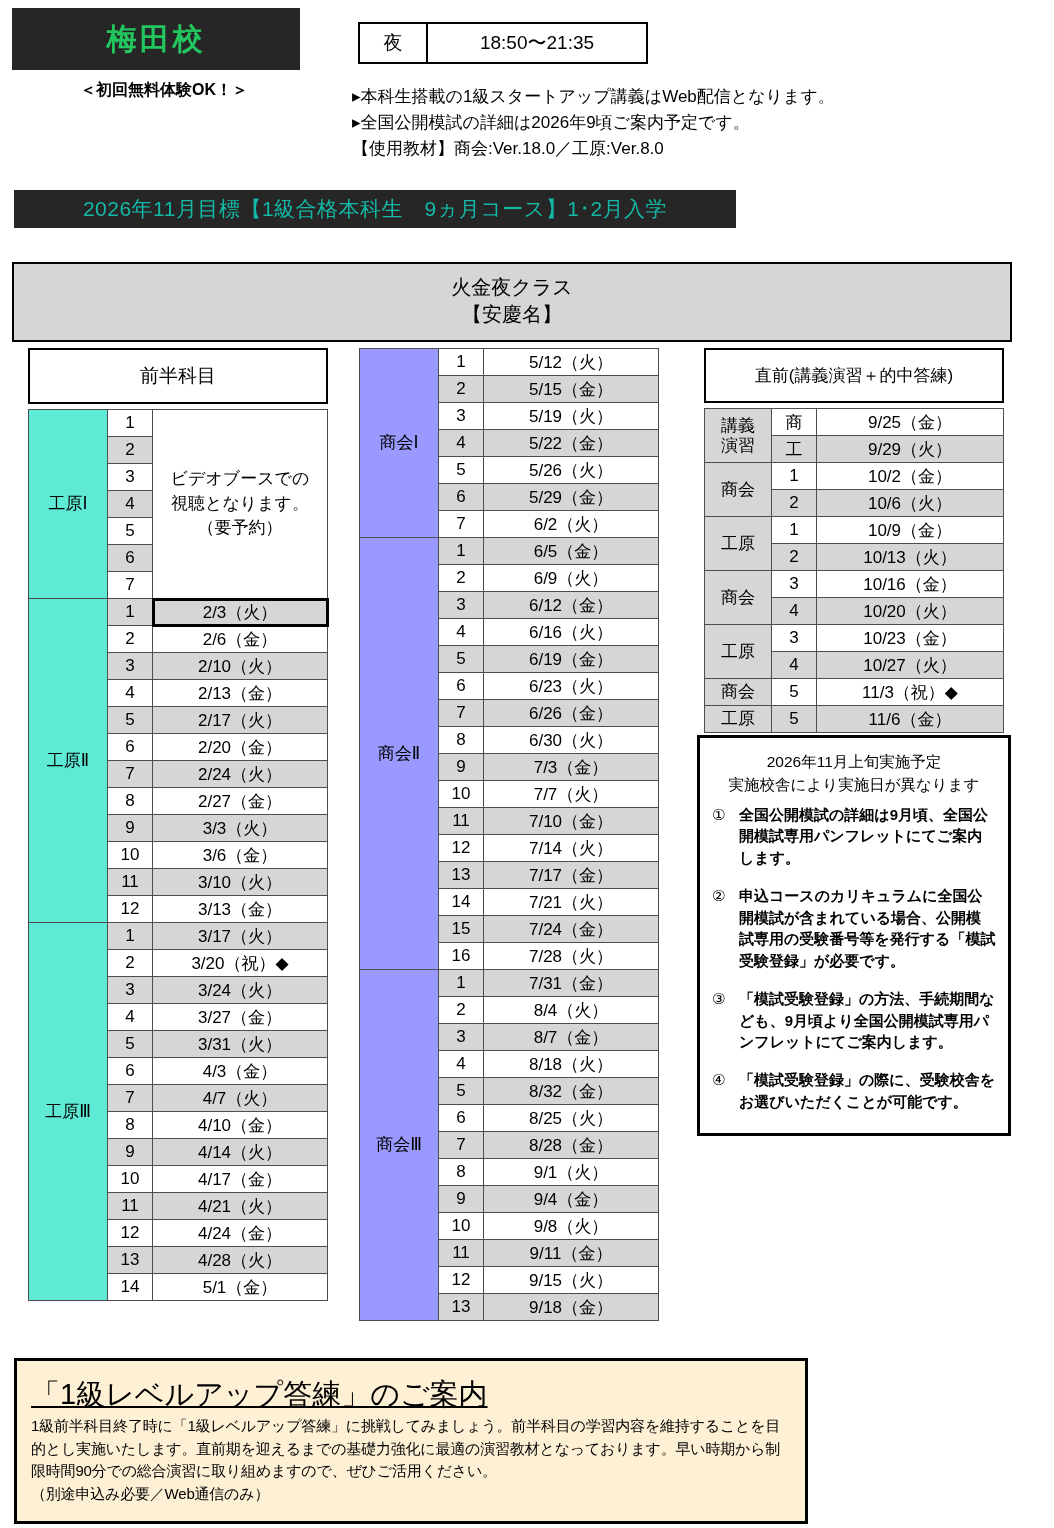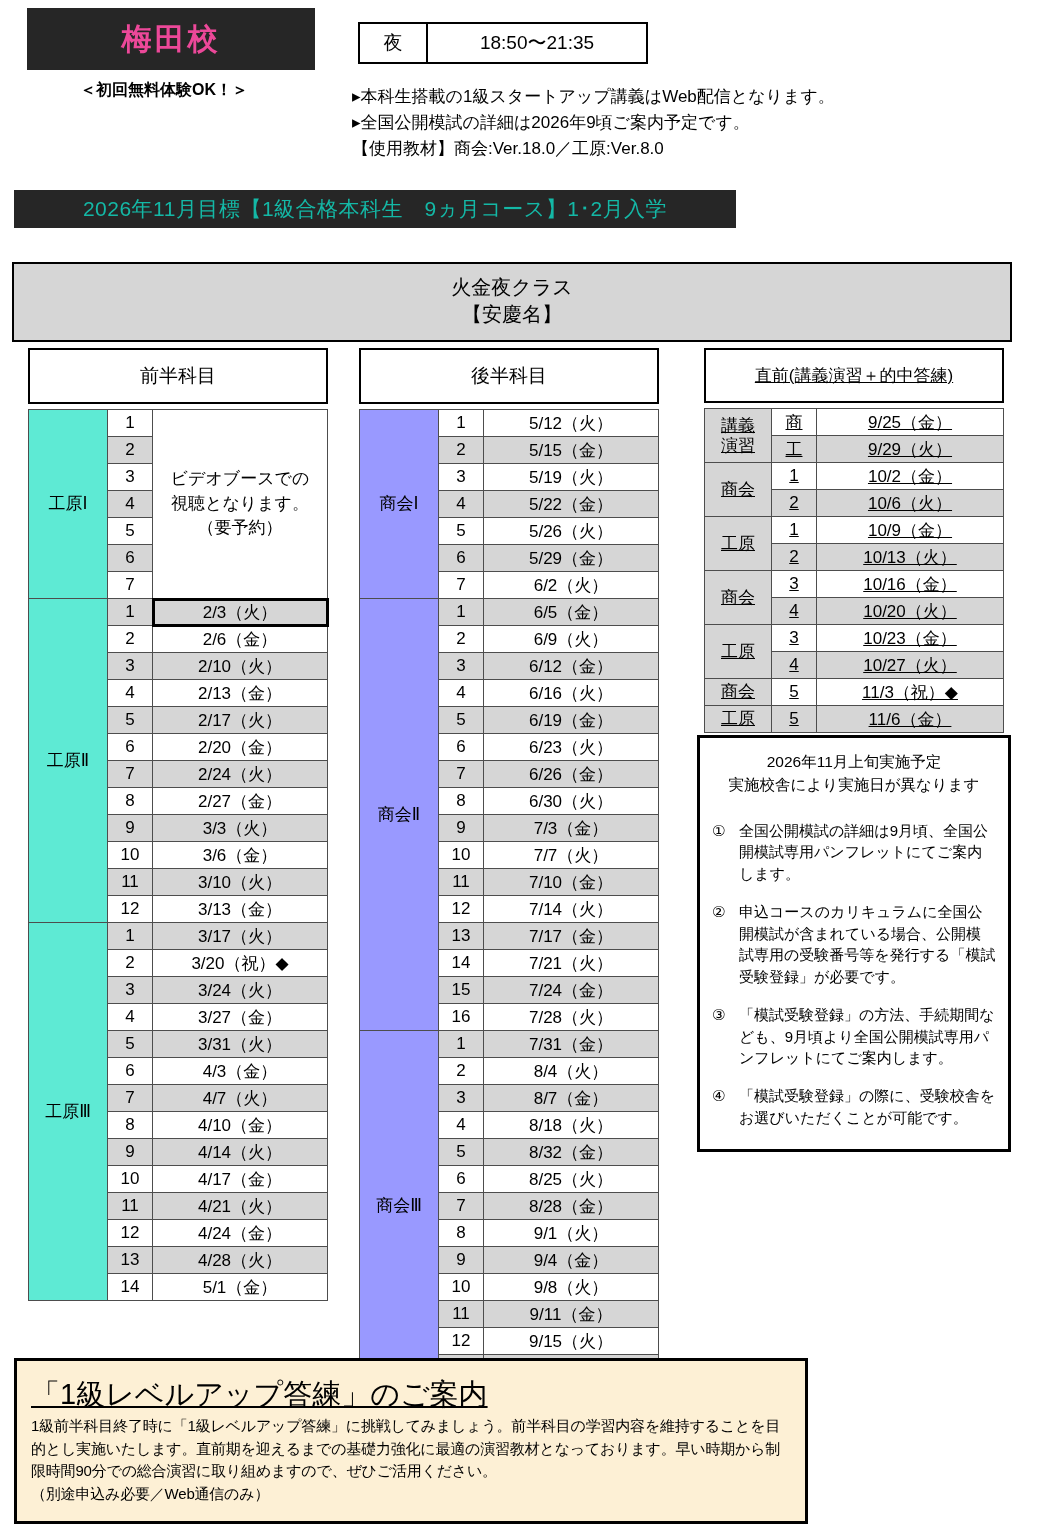--- a/index.html
+++ b/index.html
@@ -12,24 +12,24 @@
     height: 1528px;
     position: relative;
     font-family: "Liberation Sans", "DejaVu Sans", sans-serif;
     color: #000000;
     overflow: hidden;
   }
 
   
   .school-badge {
     position: absolute;
-    left: 27px; top: 8px;
+    left: 12px; top: 8px;
     width: 288px; height: 62px;
     background: #262626;
-    color: #ec4899;
+    color: #22c55e;
     display: flex; align-items: center; justify-content: center;
     font-size: 30px; font-weight: bold; letter-spacing: 3px;
   }
   .free-trial {
     position: absolute;
     left: 20px; top: 80px;
     width: 288px;
     text-align: center;
     font-size: 16px;
     font-weight: bold;
@@ -84,21 +84,21 @@
   }
 
   .cols {
     display: flex;
     margin-top: 6px;
     align-items: flex-start;
     margin-left: 16px;
   }
   .col-a { width: 300px; }
   .col-b { width: 300px; margin-left: 31px; }
-  .col-c { width: 300px; margin-left: 45px; text-decoration: underline; }
+  .col-c { width: 300px; margin-left: 45px; }
 
   .col-head {
     border: 2px solid #000;
     background: #ffffff;
     text-align: center;
     font-size: 19px;
     padding: 13px 0;
     margin-bottom: 5px;
   }
   .col-head.small { font-size: 17px; padding: 14px 0; }
@@ -159,31 +159,31 @@
     font-size: 16.5px;
     font-weight: bold;
     padding: 10px 0 10px 9px;
     white-space: nowrap;
   }
   .mock-body { padding: 12px 12px 16px 12px; }
   .mock-lead {
     text-align: center;
     font-size: 15.5px;
     line-height: 1.5;
-    margin-bottom: 23px;
+    margin-bottom: 7px;
   }
   .mock-item {
     display: flex;
     font-size: 15px;
     line-height: 1.45;
     margin-bottom: 16px;
   }
   .mock-item:last-child { margin-bottom: 4px; }
   .mock-marker { width: 27px; flex: 0 0 27px; }
-  .mock-text { flex: 1; }
+  .mock-text { flex: 1; font-weight: bold; }
 
   
   .bottom-notice {
     position: absolute;
     left: 14px; top: 1358px;
     width: 794px;
     border: 3px solid #000;
     background: #fdf0d5;
     box-sizing: border-box;
     padding: 14px 16px 16px 14px;
@@ -361,21 +361,20 @@
             </tr>
             <tr class="plain">
               <td class="num">14</td>
               <td class="date">5/1（金）</td>
             </tr>
           </tbody>
       </table>
     </div>
 
     <div class="col-b">
-      <div class="col-head">後半科目</div>
       <table class="sched">
         <tbody id="tbody-second-half">
             <tr class="plain">
               <td class="subj blue" rowspan="7">商会Ⅰ</td>
               <td class="num">1</td>
               <td class="date">5/12（火）</td>
             </tr>
             <tr class="shade">
               <td class="num">2</td>
               <td class="date">5/15（金）</td>

